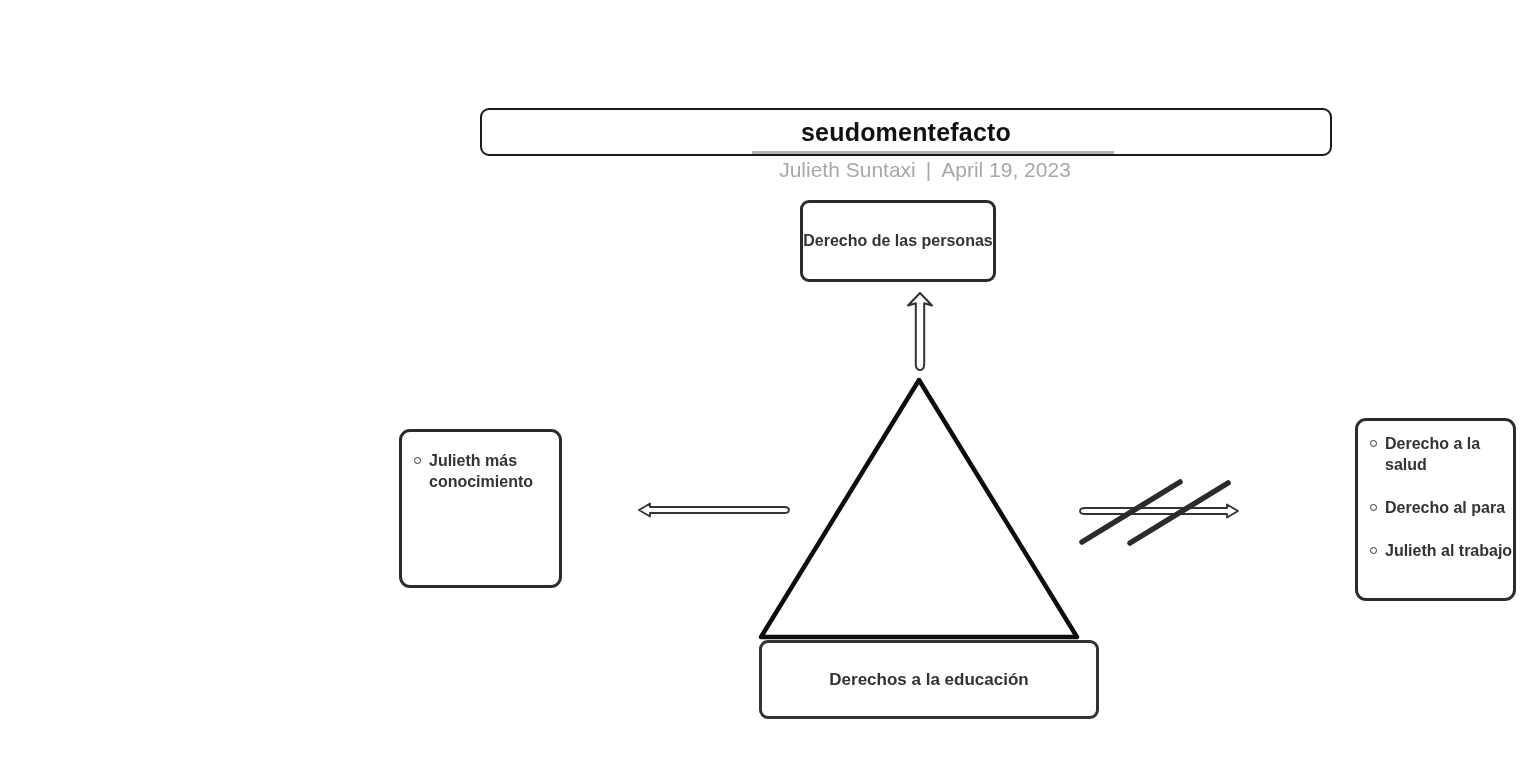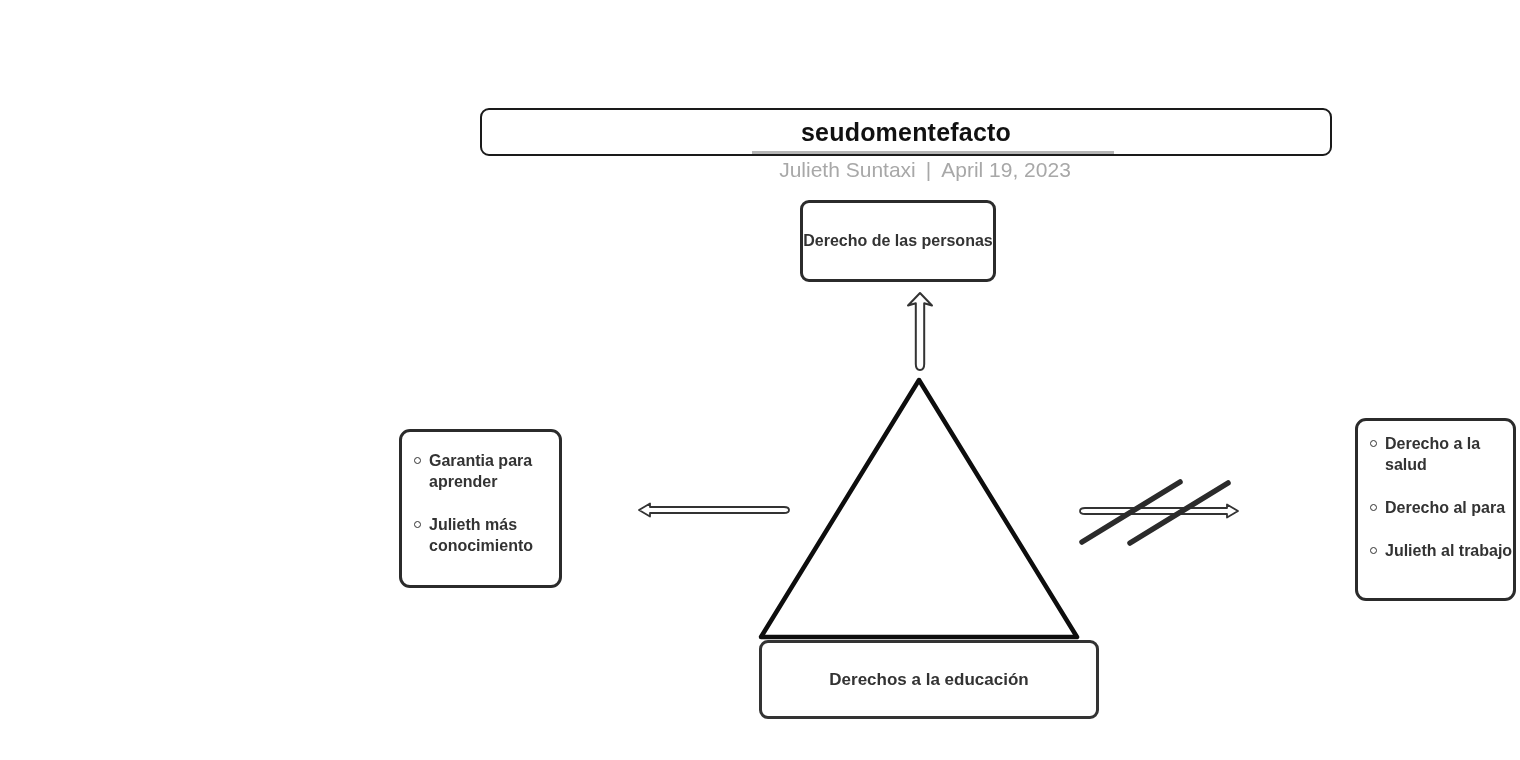--- a/index.html
+++ b/index.html
@@ -141,24 +141,20 @@
   </div>
 
   <svg class="shape left-arrow-svg" width="158" height="22" viewBox="0 0 158 22">
     <path d="M3 11 L14 4.5 L14 8 L148 8 Q153 8 153 11 Q153 14 148 14 L14 14 L14 17.5 Z" fill="#ffffff" stroke="#333333" stroke-width="1.8" stroke-linejoin="round"></path>
   </svg>
 
   <div class="node side-box left-box">
     <ul class="bullet-list">
       <li>
         <span class="bullet"></span>
-        <span>Garantia para aprender</span>
-      </li>
-      <li>
-        <span class="bullet"></span>
         <span>Julieth más conocimiento</span>
       </li>
     </ul>
   </div>
 
   <svg class="shape right-arrow-svg" width="172" height="72" viewBox="0 0 172 72">
     <path d="M165 35 L154 28.5 L154 32 L12 32 Q7 32 7 35 Q7 38 12 38 L154 38 L154 41.5 Z" fill="#ffffff" stroke="#333333" stroke-width="1.8" stroke-linejoin="round"></path>
     <line x1="9" y1="66" x2="107" y2="6" stroke="#2b2b2b" stroke-width="5.5" stroke-linecap="round"></line>
     <line x1="57" y1="67" x2="155" y2="7" stroke="#2b2b2b" stroke-width="5.5" stroke-linecap="round"></line>
   </svg>

